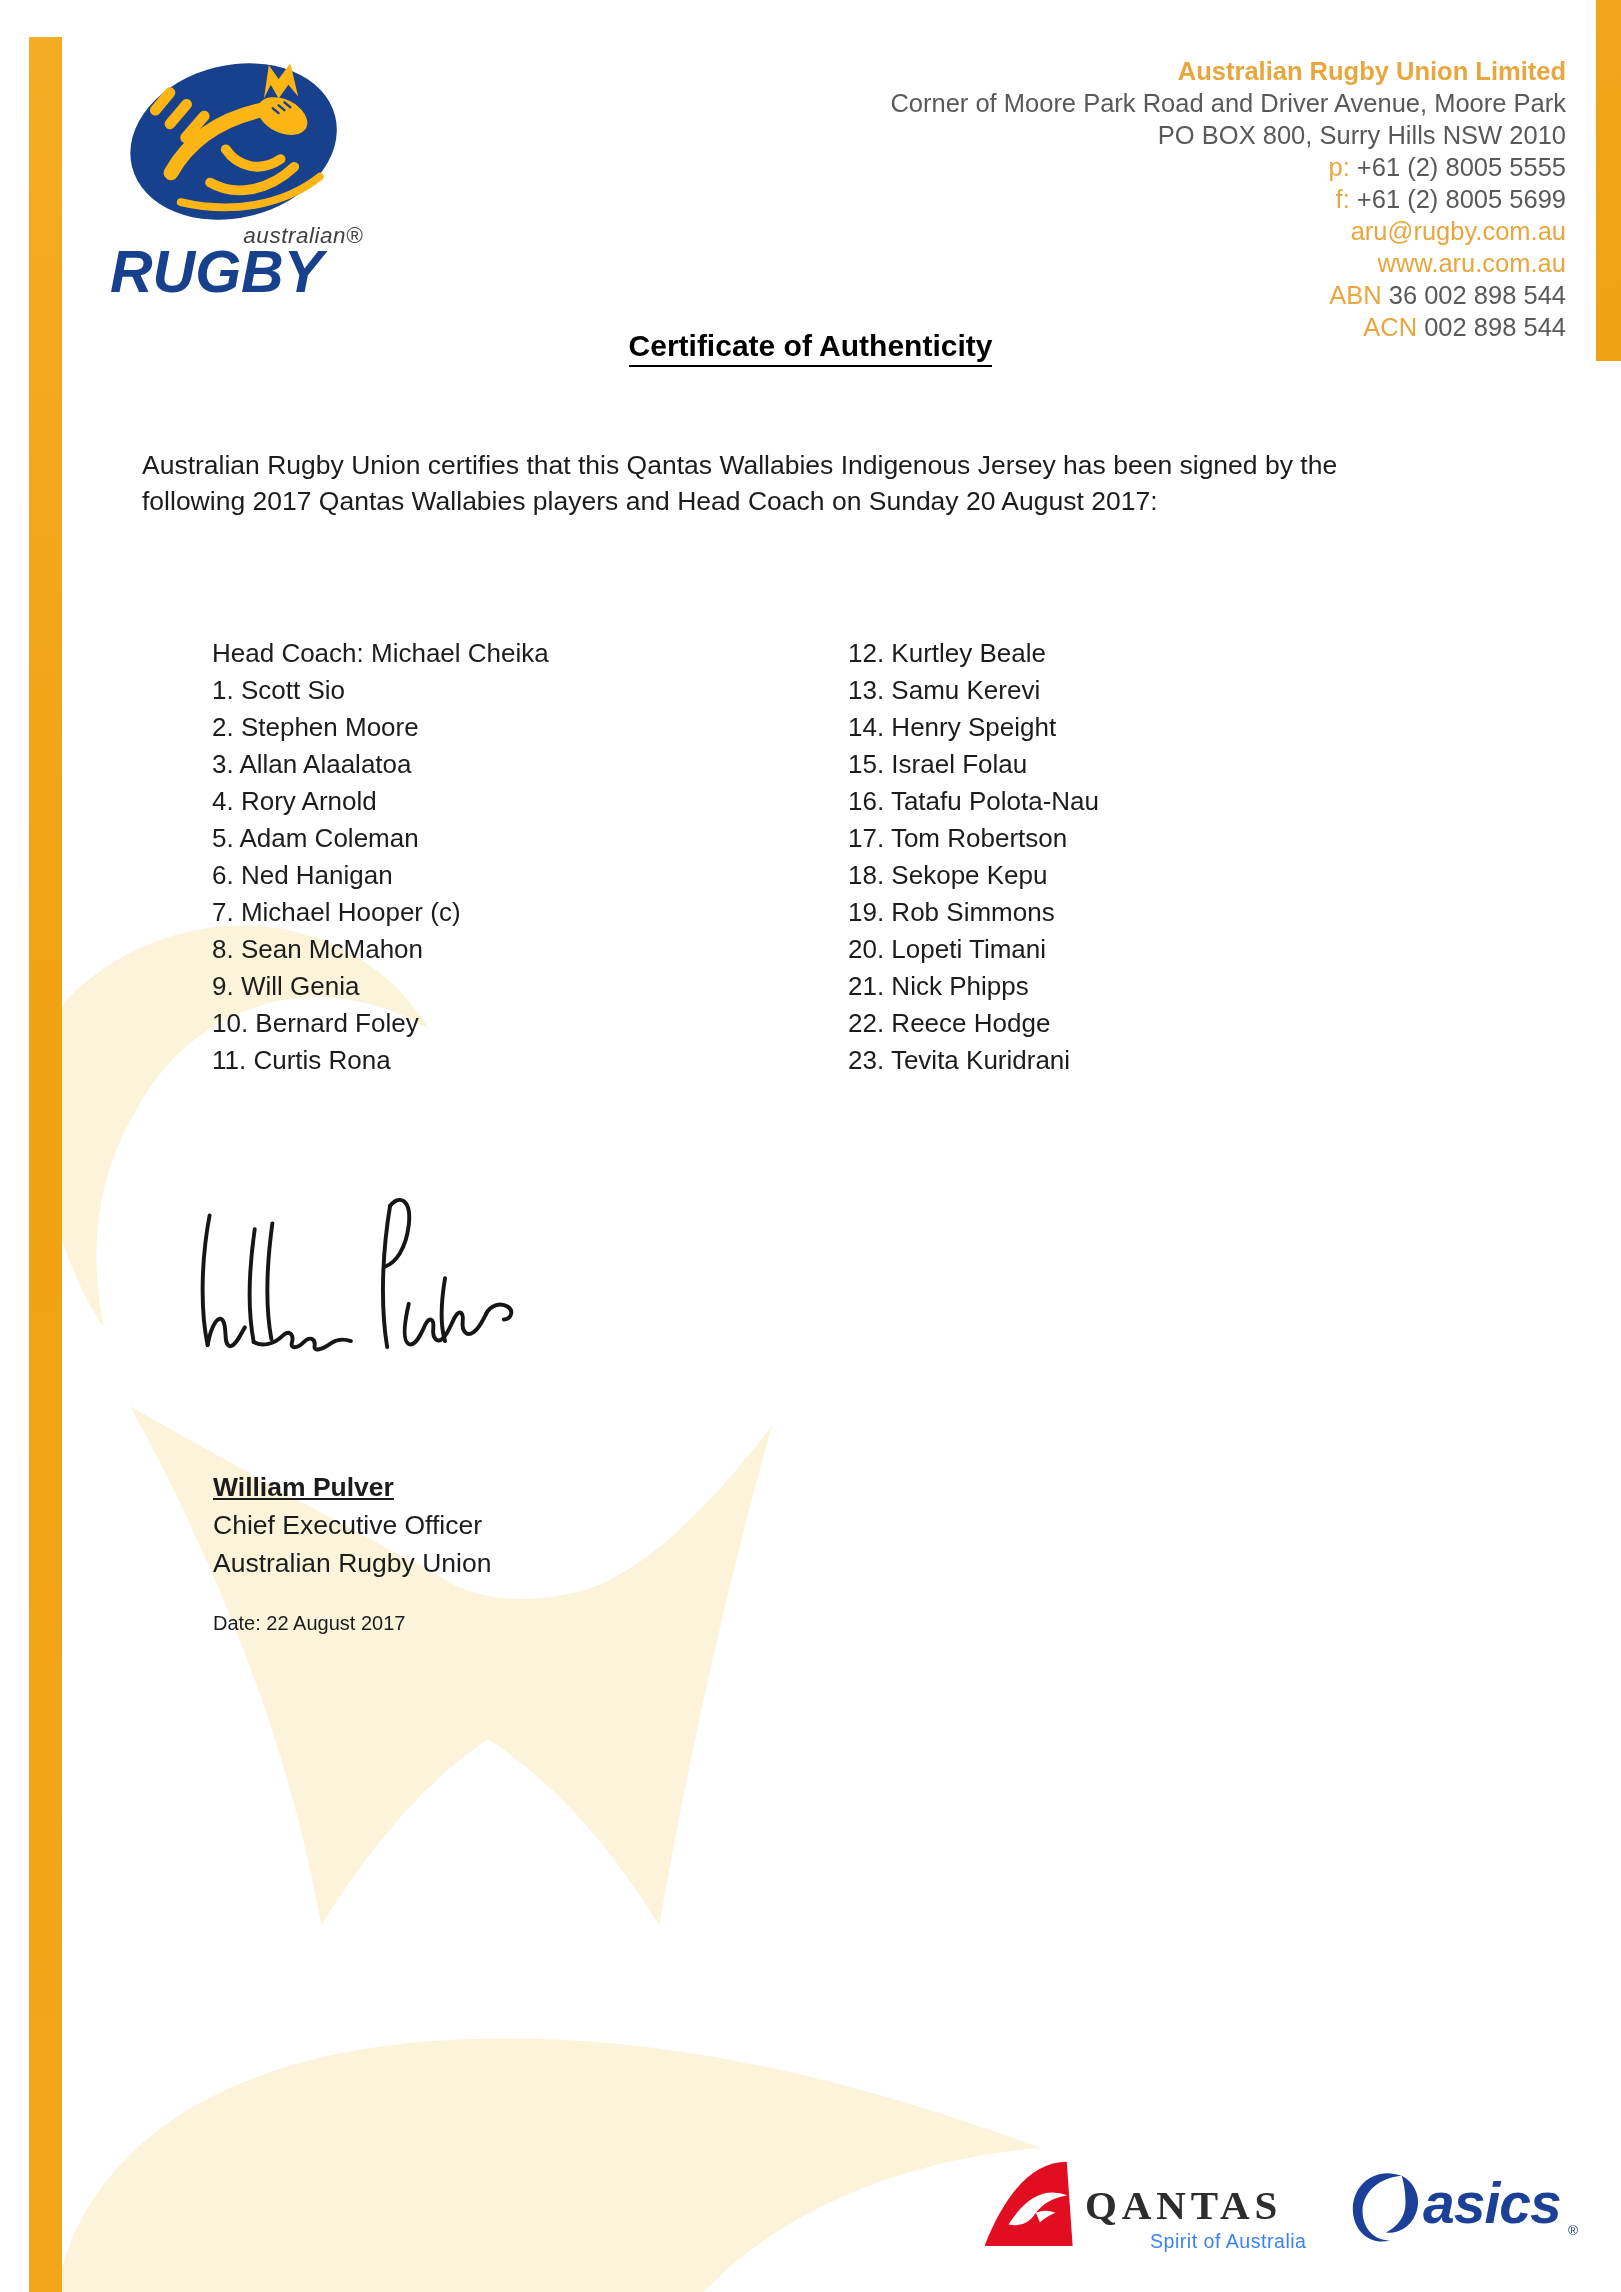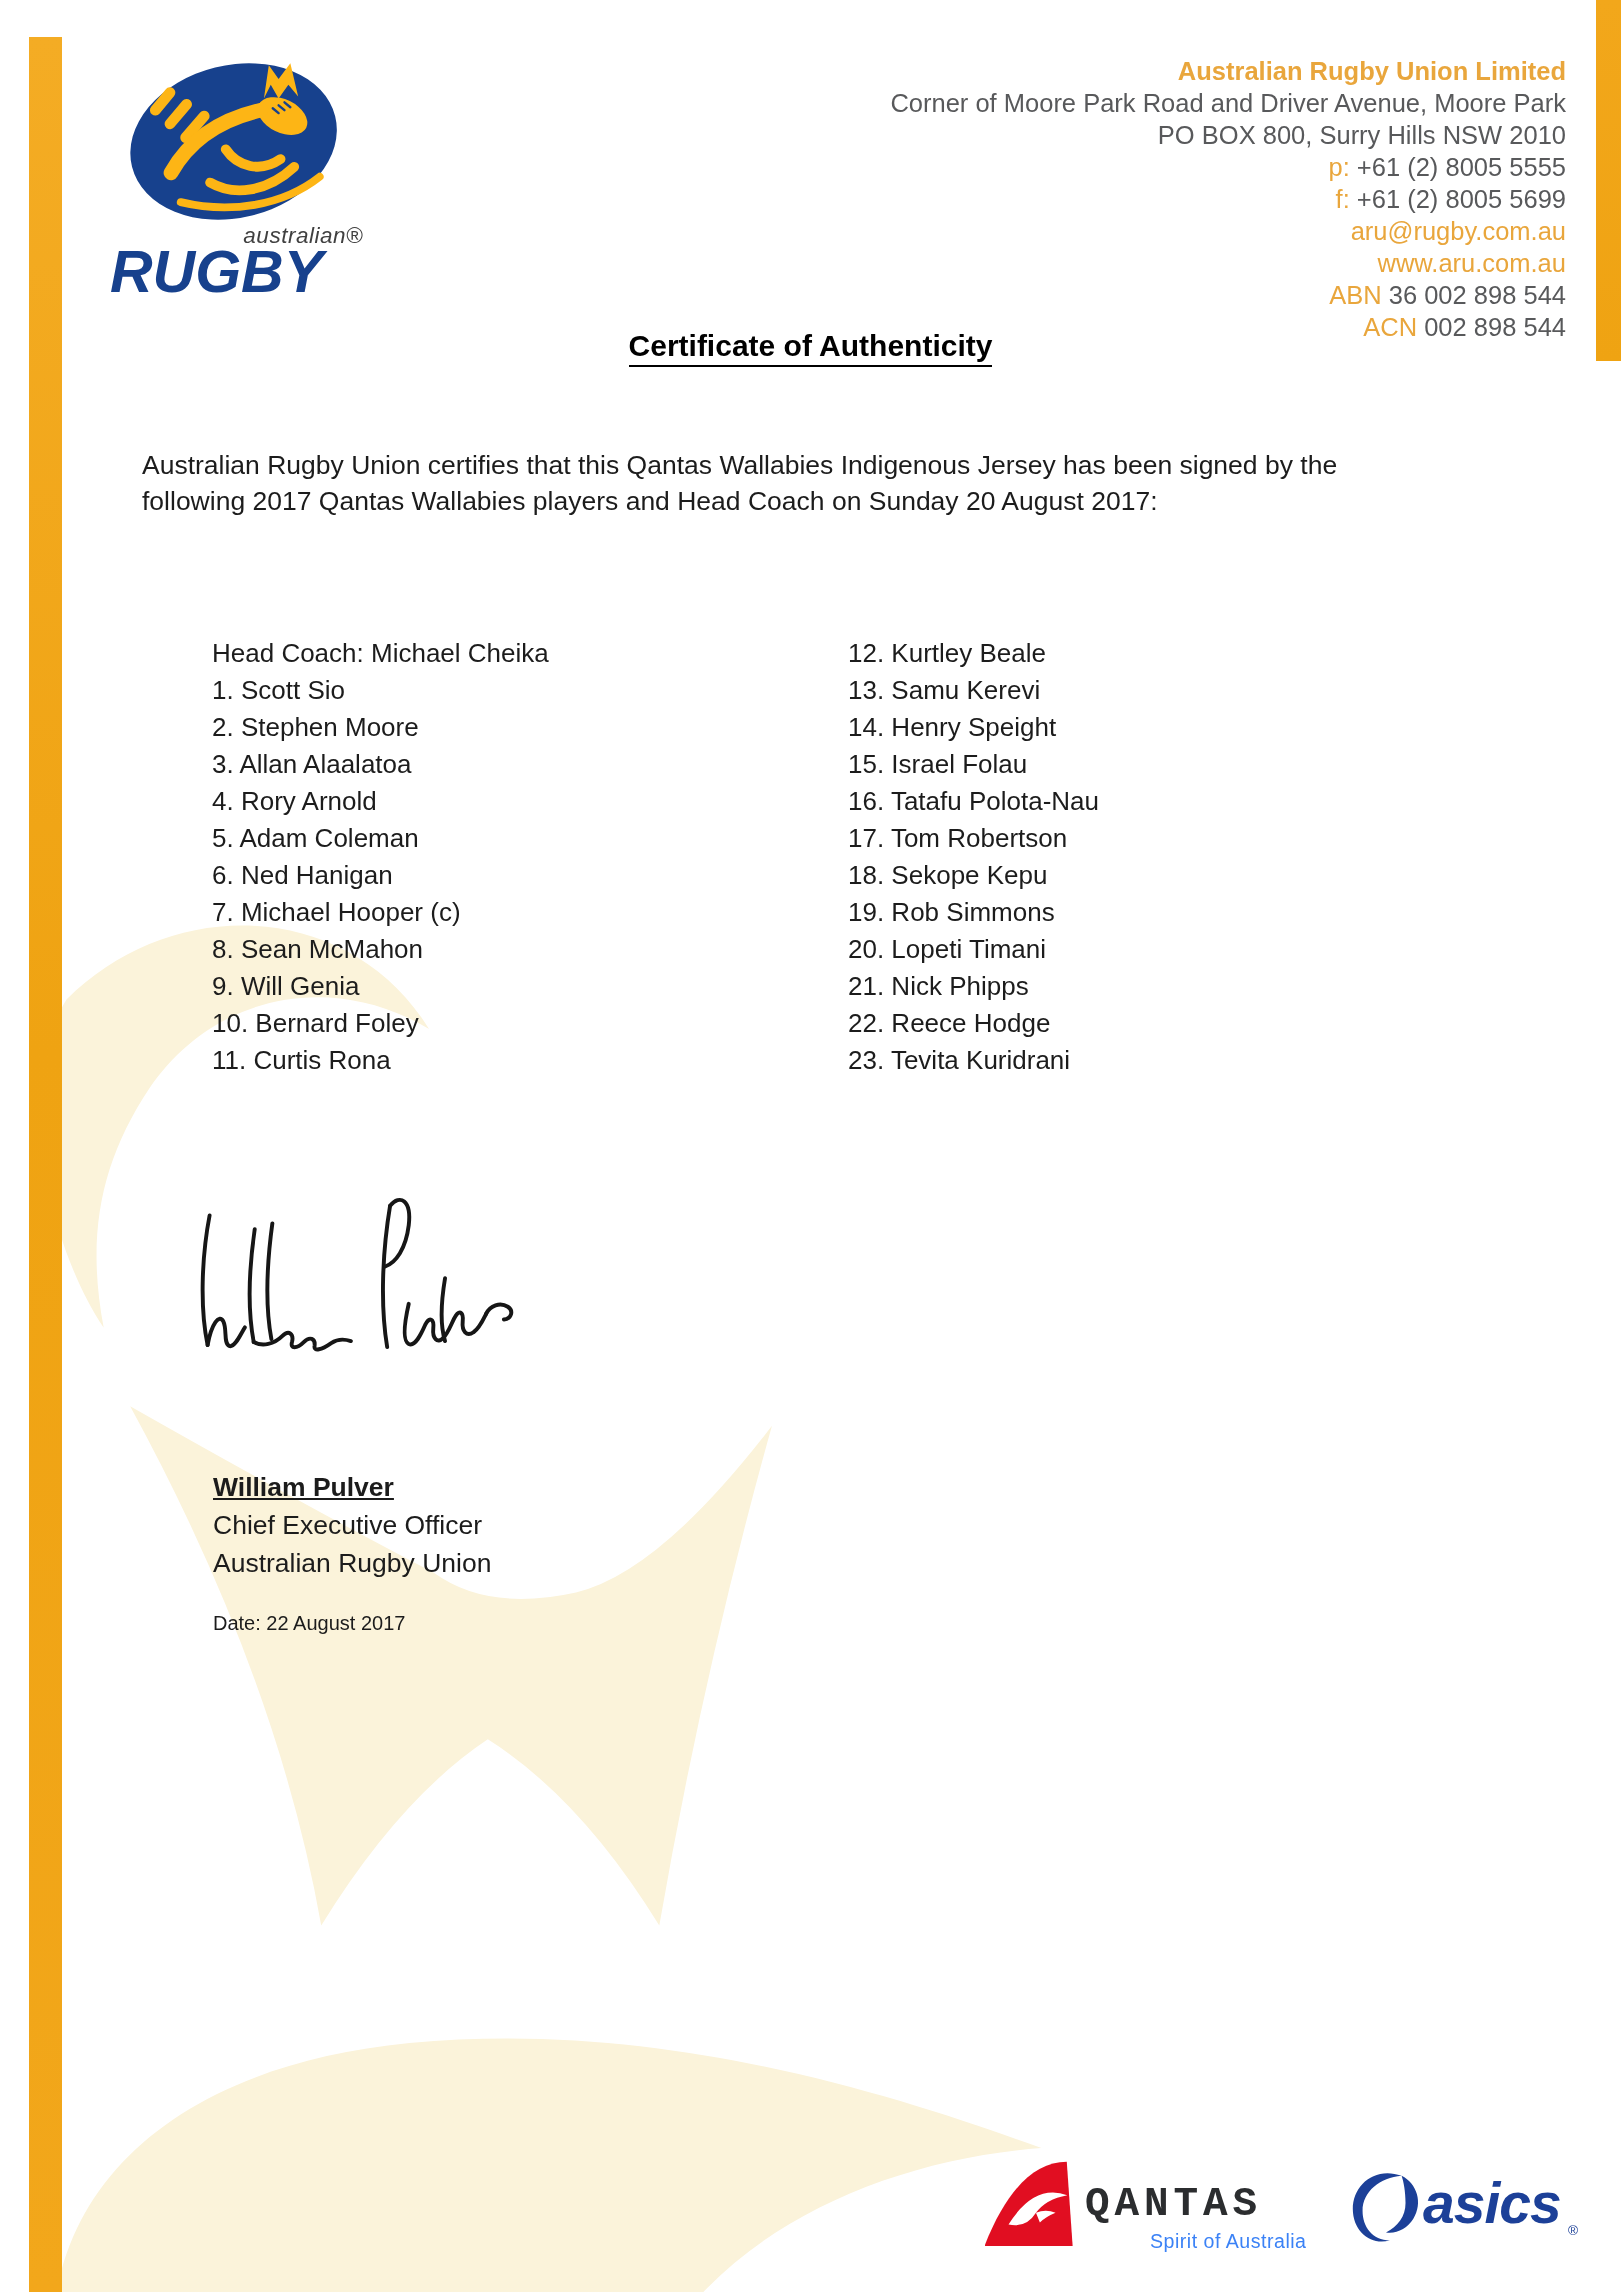--- a/index.html
+++ b/index.html
@@ -57,21 +57,21 @@
   .signature { position:absolute; left:188px; top:1188px; z-index:2; }
   
   .signatory { position:absolute; left:213px; top:1468px; z-index:2; font-size:26.5px; line-height:38px; }
   .signatory .name { font-weight:bold;text-decoration:underline; }
   .dateline { position:absolute; left:213px; top:1612px; z-index:2; font-size:20px; }
   
   .qantas { position:absolute; left:985px; top:2154px; width:333px; height:110px; z-index:2; }
   .qantas-tail { position:absolute; left:0; top:0; }
   .qantas-word {
     position:absolute; left:100px; top:27.4px; font-weight:bold; font-size:41px;
-    letter-spacing:4.9px; color:#2b2d2f; font-family:Liberation Mono, monospace;
+    letter-spacing:4.9px; color:#2b2d2f; font-family:Liberation Serif, serif;
   }
   .qantas-tag { position:absolute; left:165px; top:76px; font-size:19.6px; color:#3b82f6; letter-spacing:0.5px; }
   .asics { position:absolute; left:1345px; top:2162px; width:235px; height:90px; z-index:2; }
   .asics-swirl { position:absolute; left:0; top:2px; }
   .asics-word {
     position:absolute; left:78px; top:7.8px; font-style:italic; font-weight:900;
     font-size:57px; color:#1C4098; letter-spacing:-1px;
   }
   .asics-reg { position:absolute; left:223px; top:61px; font-size:13.7px; color:#1C4098; font-style:normal; }
 </style>

